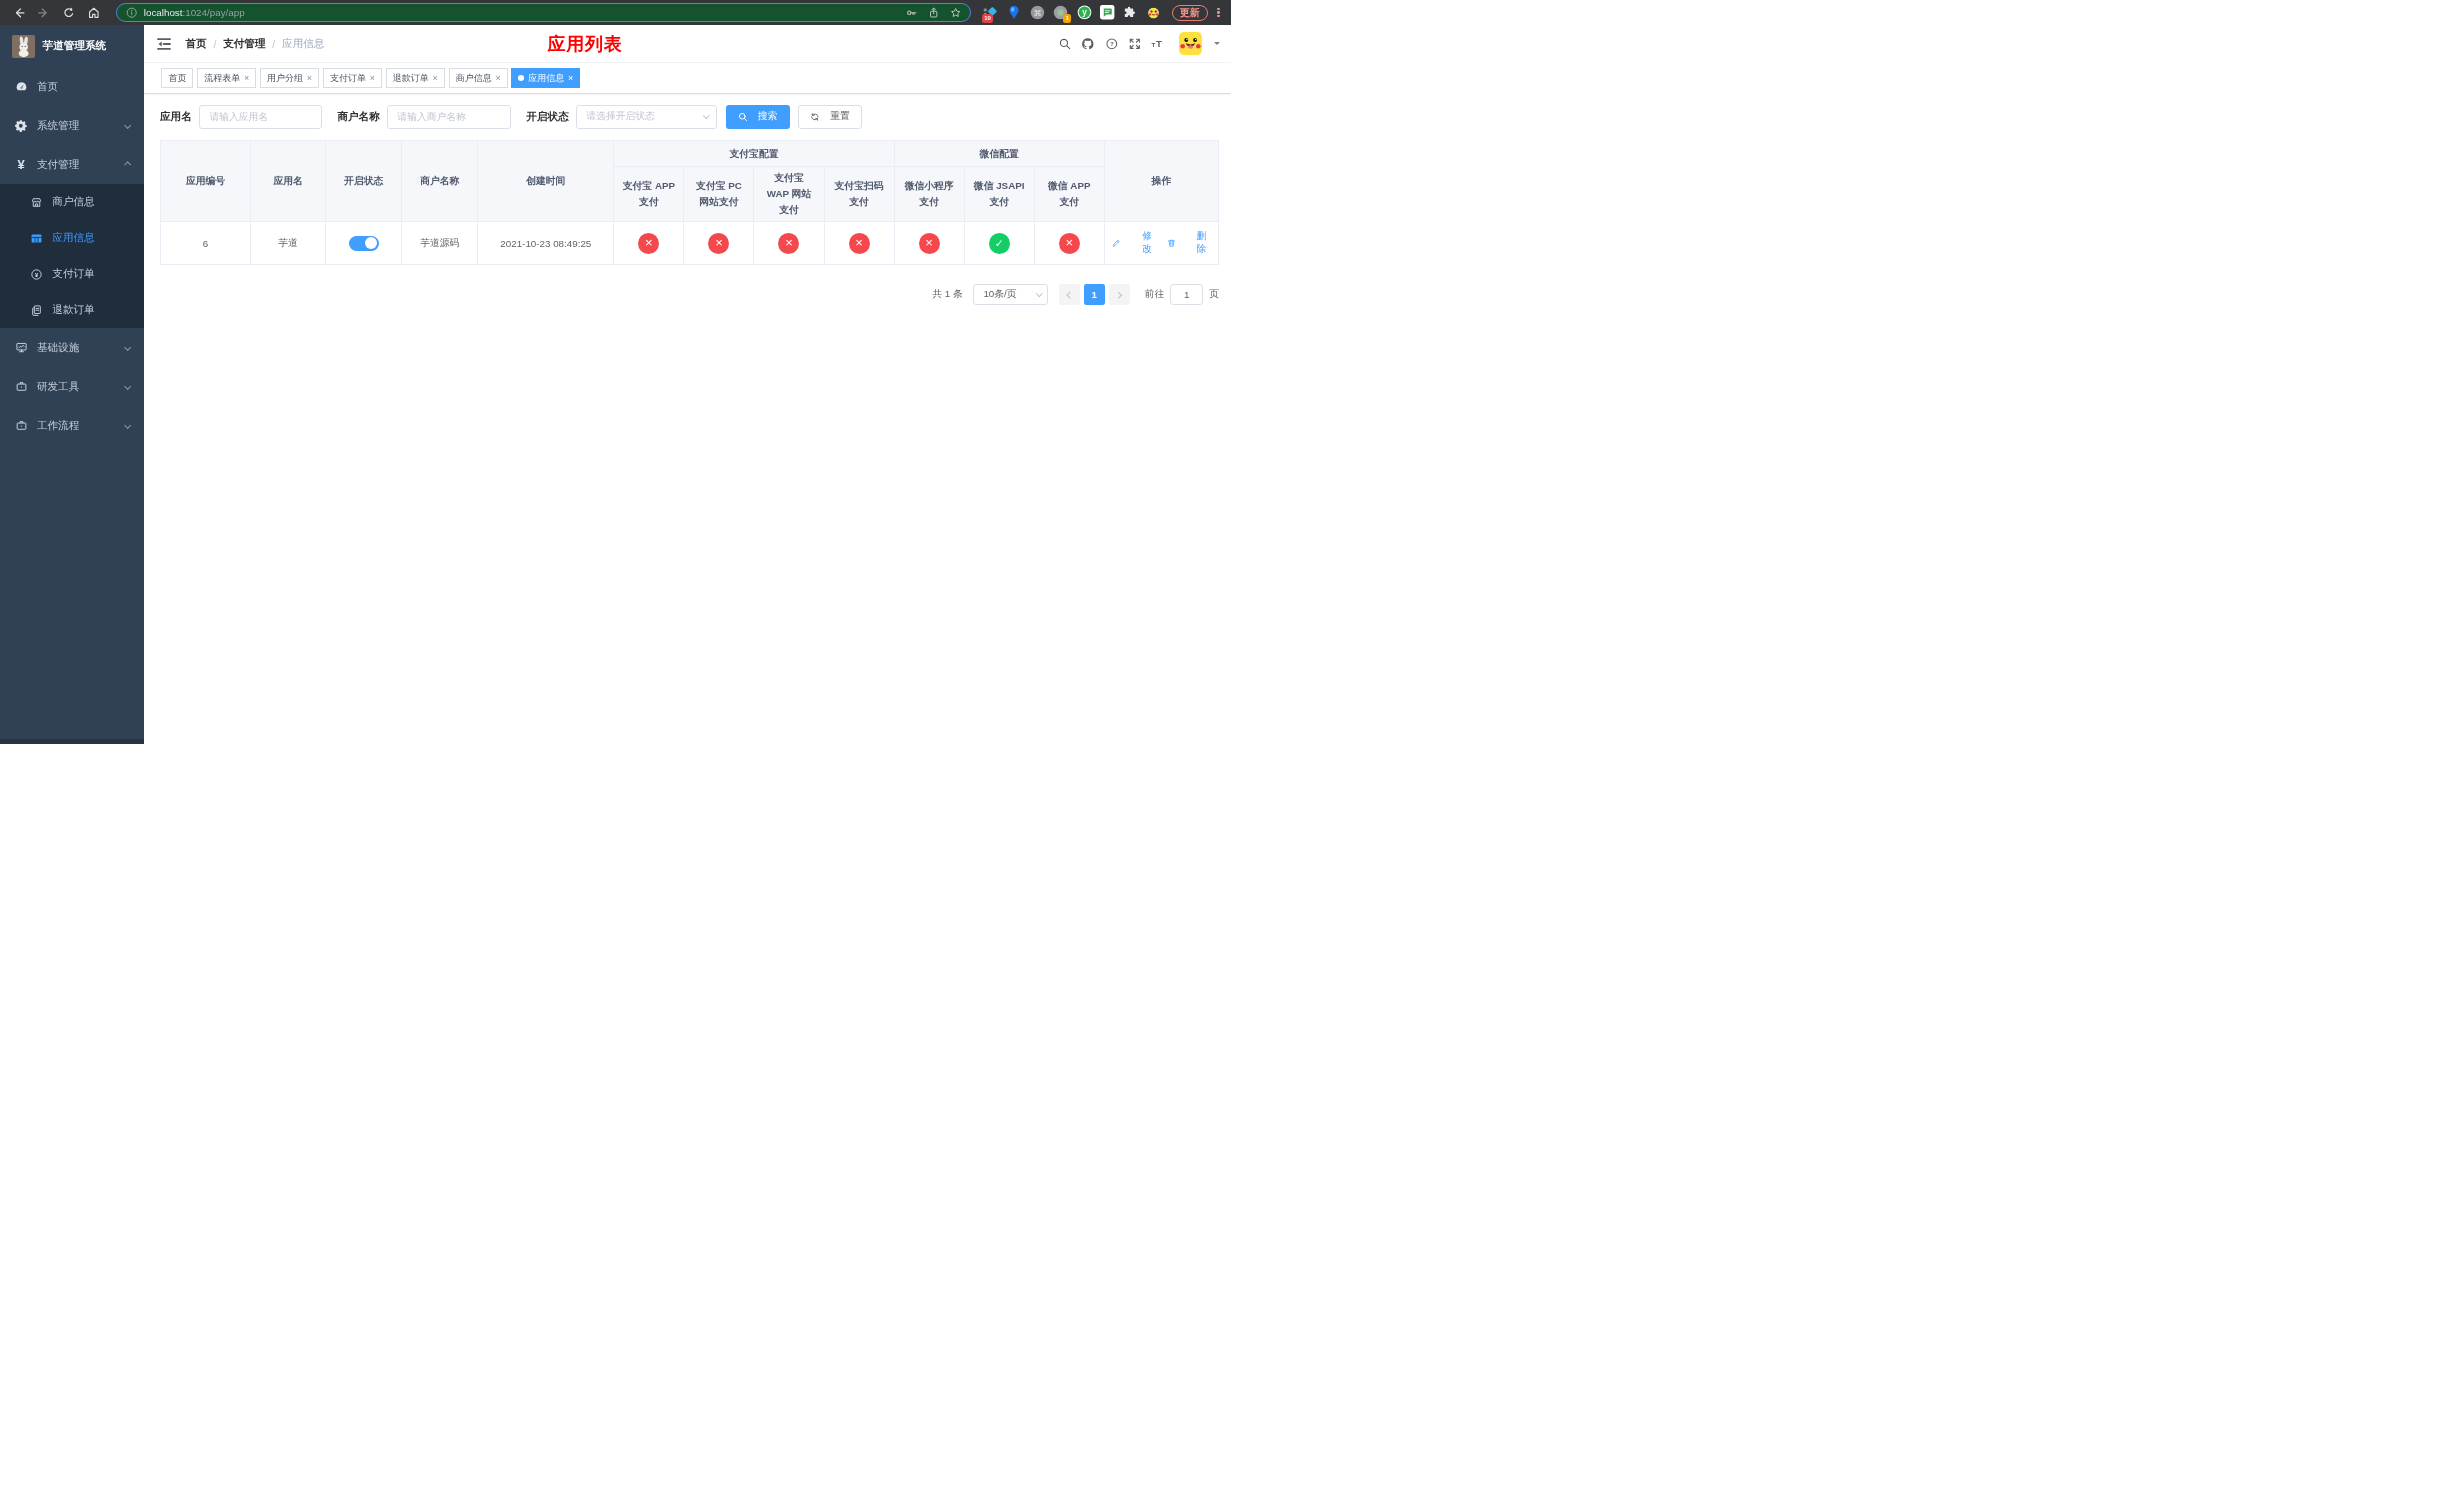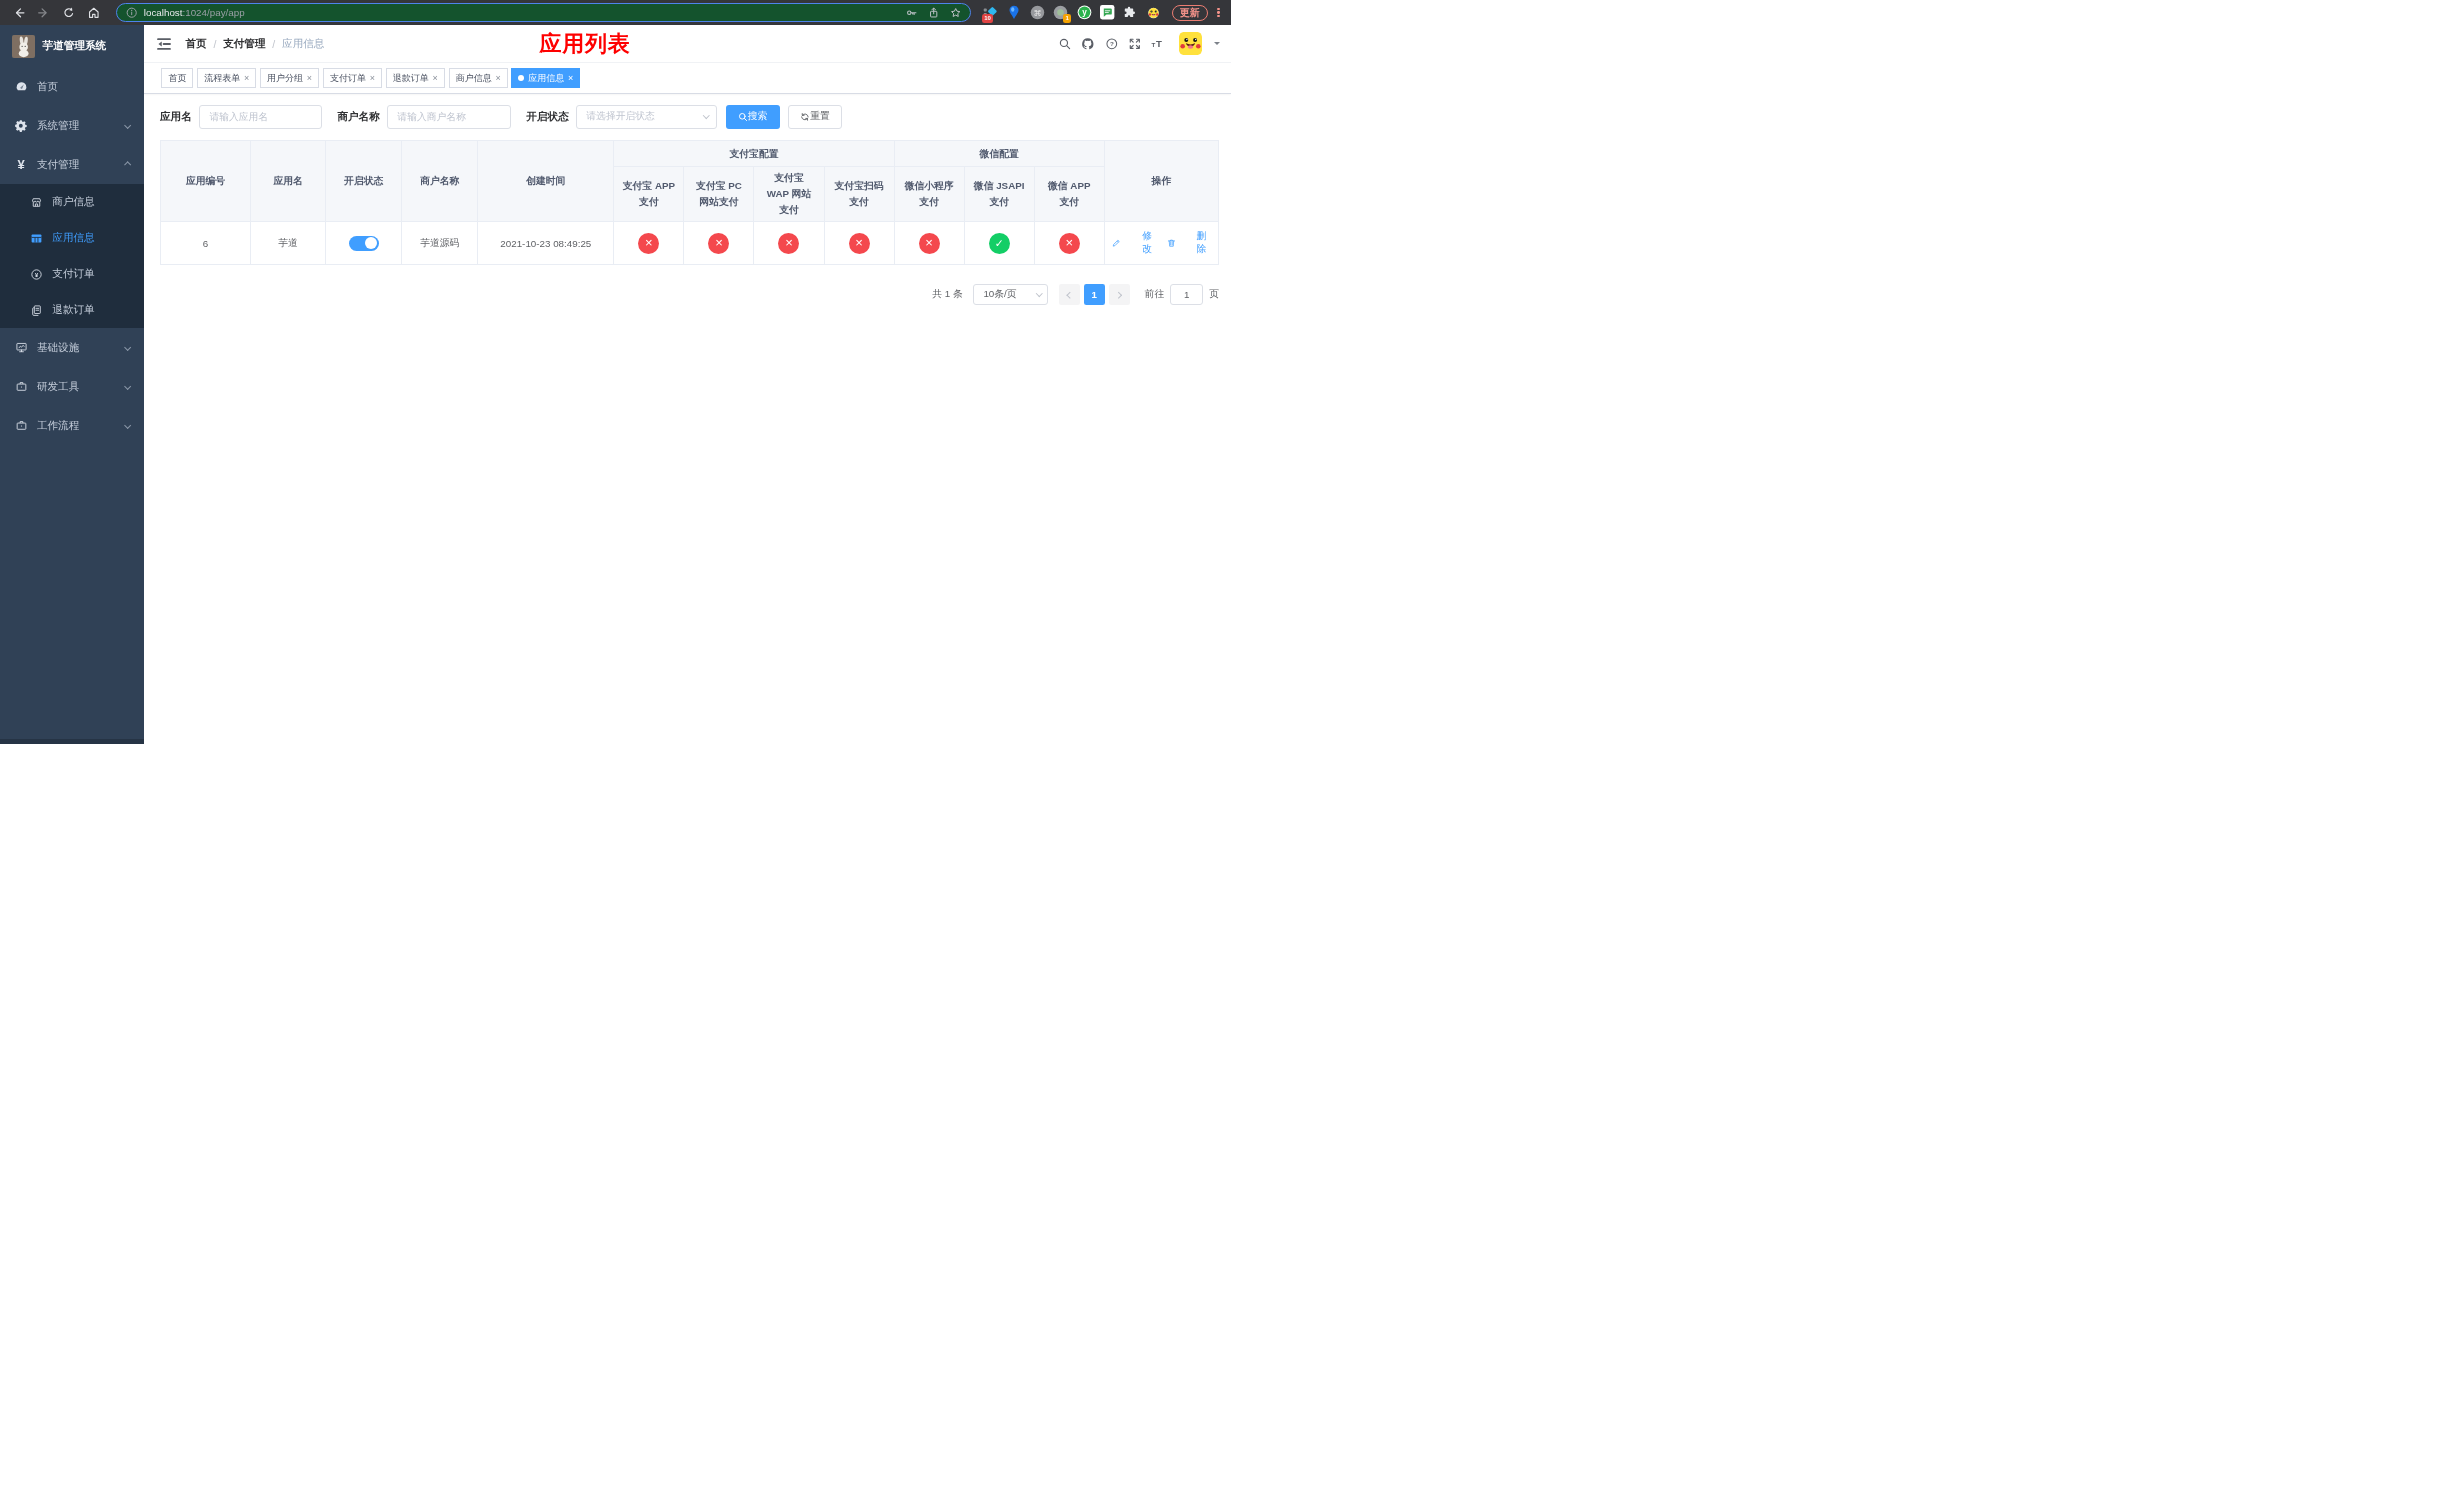--- a/index.html
+++ b/index.html
@@ -46,21 +46,21 @@
 
   main{flex:1;background:#fff;position:relative;min-width:0}
 
   
   .navbar{height:38px;display:flex;align-items:center;position:relative;border-bottom:0.8px solid #f0f2f5;padding:0 11.4px}
   .hamburger{width:18px;height:18px;color:#5a5e66;cursor:pointer}
   .breadcrumb{margin-left:12px;font-size:10.6px;display:flex;align-items:center;gap:6.8px}
   .bc-link{color:#303133;font-weight:bold}
   .bc-sep{color:#c0c4cc}
   .bc-current{color:#97a8be}
-  .annotation{position:absolute;left:441px;top:50%;transform:translate(-50%,-50%);font-size:22px;font-weight:bold;color:#fe0000;letter-spacing:0.8px;white-space:nowrap}
+  .annotation{position:absolute;left:441px;top:50%;transform:translate(-50%,-50%);font-size:18px;font-weight:bold;color:#fe0000;letter-spacing:0.8px;white-space:nowrap}
   .nav-right{margin-left:auto;display:flex;align-items:center;gap:9.8px;color:#5a5e66}
   .nicon{width:13.6px;height:13.6px;display:block;cursor:pointer}
   .avatar{width:23px;height:23px;border-radius:4.5px;margin-left:4.5px;cursor:pointer;display:block}
   .caret{width:0;height:0;border-left:3px solid transparent;border-right:3px solid transparent;border-top:3.8px solid #7d828a;margin-left:1.5px}
 
   
   .tags{height:31px;display:flex;align-items:center;padding:0 17.4px;gap:3.8px;border-bottom:0.8px solid #d8dce5;box-shadow:0 0.8px 2.3px rgba(0,0,0,.06)}
   .tag{height:19.7px;display:flex;align-items:center;padding:0 6px;border:0.8px solid #d8dce5;background:#fff;color:#495060;font-size:9px;cursor:pointer;white-space:nowrap}
   .tag .x{margin-left:3.8px;font-size:9px;color:#8b919b;line-height:1}
   .tag.active{background:#409eff;border-color:#409eff;color:#fff}
@@ -71,21 +71,21 @@
   .content{padding:9px 12px 0 16px}
   .filter-row{display:flex;align-items:center;height:24px;margin-top:1.5px}
   .f-label{font-size:10.6px;color:#303133;font-weight:bold;margin-right:7.6px;white-space:nowrap}
   .f-input{height:24px;border:0.8px solid #dcdfe6;border-radius:3px;padding:0 9px;font-size:9.8px;color:#606266;outline:none;font-family:inherit}
   .f-input::placeholder{color:#bfc4cf}
   .w-app{width:123px;margin-right:15px}
   .w-mer{width:124px;margin-right:15px}
   .f-select{width:141px;height:24px;border:0.8px solid #dcdfe6;border-radius:3px;display:flex;align-items:center;padding:0 7.6px 0 9px;cursor:pointer}
   .f-select .ph{font-size:9.8px;color:#bfc4cf;flex:1}
   .s-chev{display:inline-block;width:4.5px;height:4.5px;border-right:1px solid #c0c4cc;border-bottom:1px solid #c0c4cc;transform:rotate(45deg);margin-top:-2.3px}
-  .btn{height:24px;border-radius:3px;font-size:9.8px;display:inline-flex;align-items:center;gap:0;padding:0 11.4px;cursor:pointer;border:0.8px solid transparent;font-family:Liberation Mono, monospace}
+  .btn{height:24px;border-radius:3px;font-size:9.8px;display:inline-flex;align-items:center;gap:10px;padding:0 11.4px;cursor:pointer;border:0.8px solid transparent;font-family:Liberation Mono, monospace}
   .btn-primary{background:#409eff;color:#fff;margin-left:8.3px}
   .btn-plain{background:#fff;border-color:#dcdfe6;color:#606266;margin-left:8.3px}
   .btn .bi{width:9.8px;height:9.8px}
 
   .action-row{display:flex;align-items:center;margin-top:16.7px;height:21px}
   .btn-sm{height:21px;border-radius:3px;font-size:9px;display:inline-flex;align-items:center;gap:3.8px;padding:0 9px;cursor:pointer}
   .btn-add{background:#ecf5ff;border:0.8px solid #b3d8ff;color:#409eff}
   .btn-export{background:#fdf6ec;border:0.8px solid #f5dab1;color:#e6a23c;margin-left:7.6px}
   .spacer{flex:1}
   .circle-btn{width:19.7px;height:19.7px;border-radius:50%;border:0.8px solid #d9dce3;background:#fff;display:flex;align-items:center;justify-content:center;color:#666b74;cursor:pointer}

